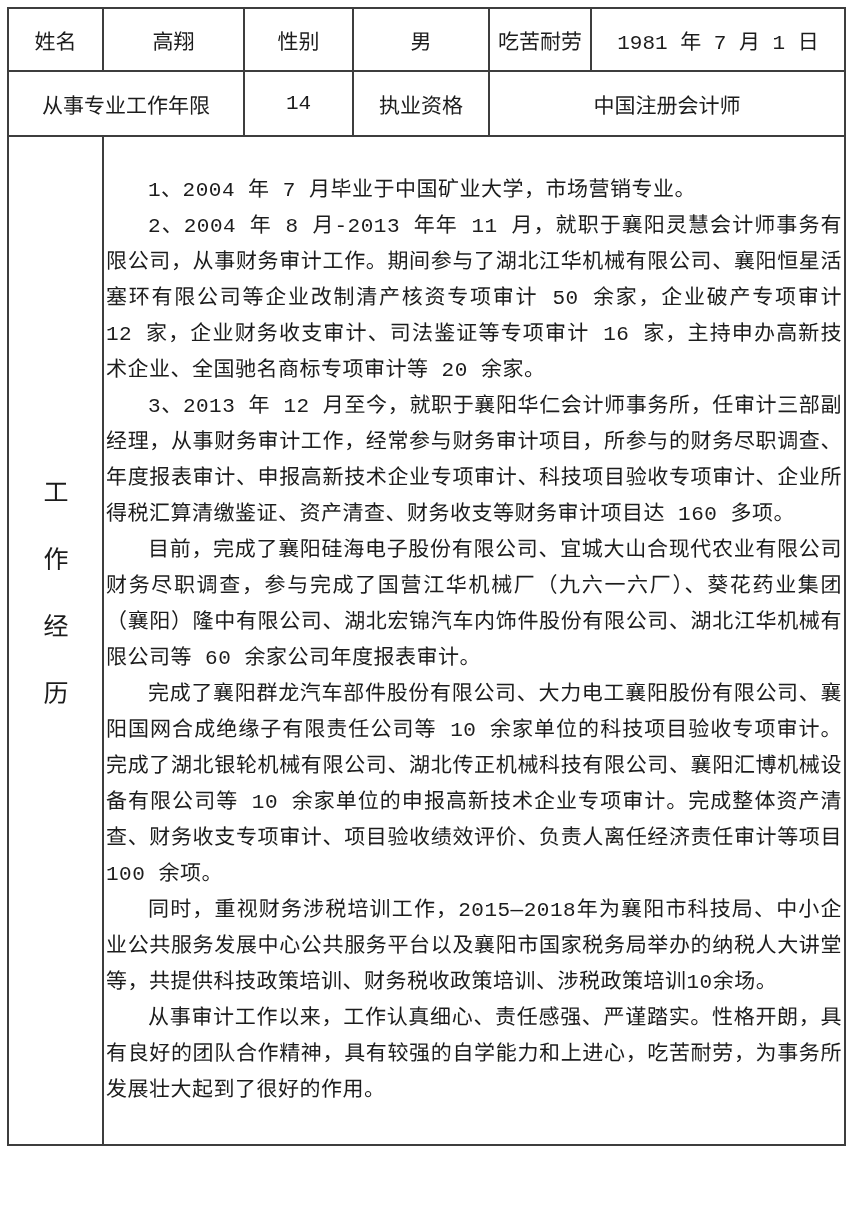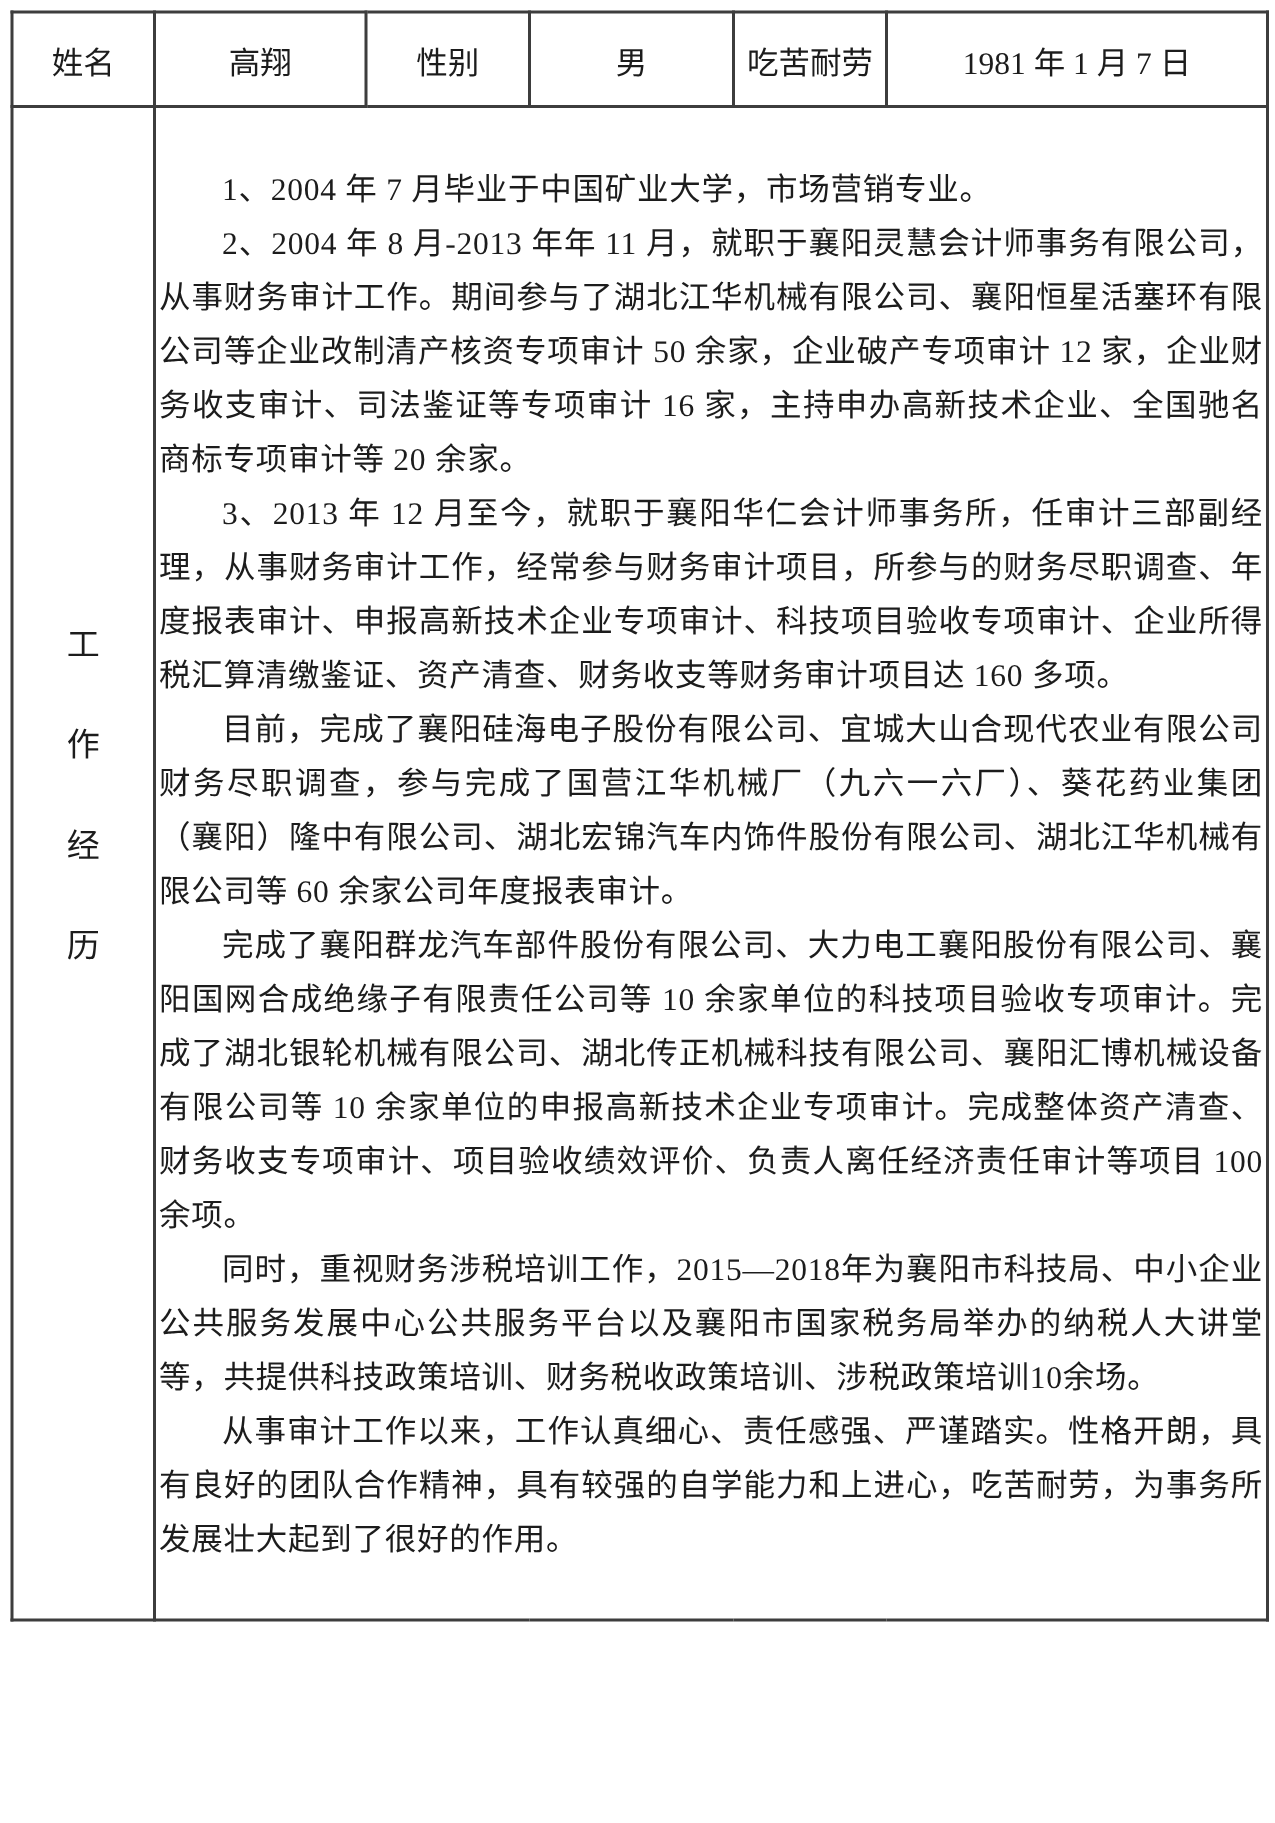--- a/index.html
+++ b/index.html
@@ -5,21 +5,21 @@
   html, body {
     margin: 0;
     padding: 0;
     background: #ffffff;
   }
   .page {
     position: relative;
     width: 850px;
     height: 1215px;
     background: #ffffff;
-    font-family: Liberation Serif, serif;
+    font-family: Liberation Mono, monospace;
     color: #1c1c1c;
   }
   table.resume {
     position: absolute;
     left: 7px;
     top: 7px;
     width: 837px;
     border-collapse: collapse;
     table-layout: fixed;
   }
@@ -39,24 +39,24 @@
   td.exp-label {
     vertical-align: middle;
   }
   .exp-label-inner {
     display: flex;
     justify-content: center;
     padding-bottom: 92px; 
   }
   .exp-label-text {
     width: 24px;
-    font-size: 22px;
+    font-size: 25px;
     line-height: 67px;
     word-break: break-all;
-    text-align: center;
+    text-align: left;
     letter-spacing: 0;
   }
   td.exp-content {
     vertical-align: top;
     text-align: left;
     padding: 50px 3px 0 3px;
   }
   .exp-content .para {
     margin: 0;
     font-size: 21px;
@@ -80,21 +80,27 @@
       <col style="width:102px">
       <col style="width:254px">
     </colgroup>
     <tbody>
       <tr class="r1">
         <td>姓名</td>
         <td>高翔</td>
         <td>性别</td>
         <td>男</td>
         <td>吃苦耐劳</td>
-        <td>1981 年 1 月 7 日</td>
+        <td>1981 年 7 月 1 日</td>
+      </tr>
+      <tr class="r3">
+        <td colspan="2">从事专业工作年限</td>
+        <td>14</td>
+        <td>执业资格</td>
+        <td colspan="2">中国注册会计师</td>
       </tr>
       <tr class="r4">
         <td class="exp-label">
           <div class="exp-label-inner">
             <div class="exp-label-text">工作经历</div>
           </div>
         </td>
         <td colspan="5" class="exp-content">
           <div>
               <p class="para">1、2004 年 7 月毕业于中国矿业大学，市场营销专业。</p>

